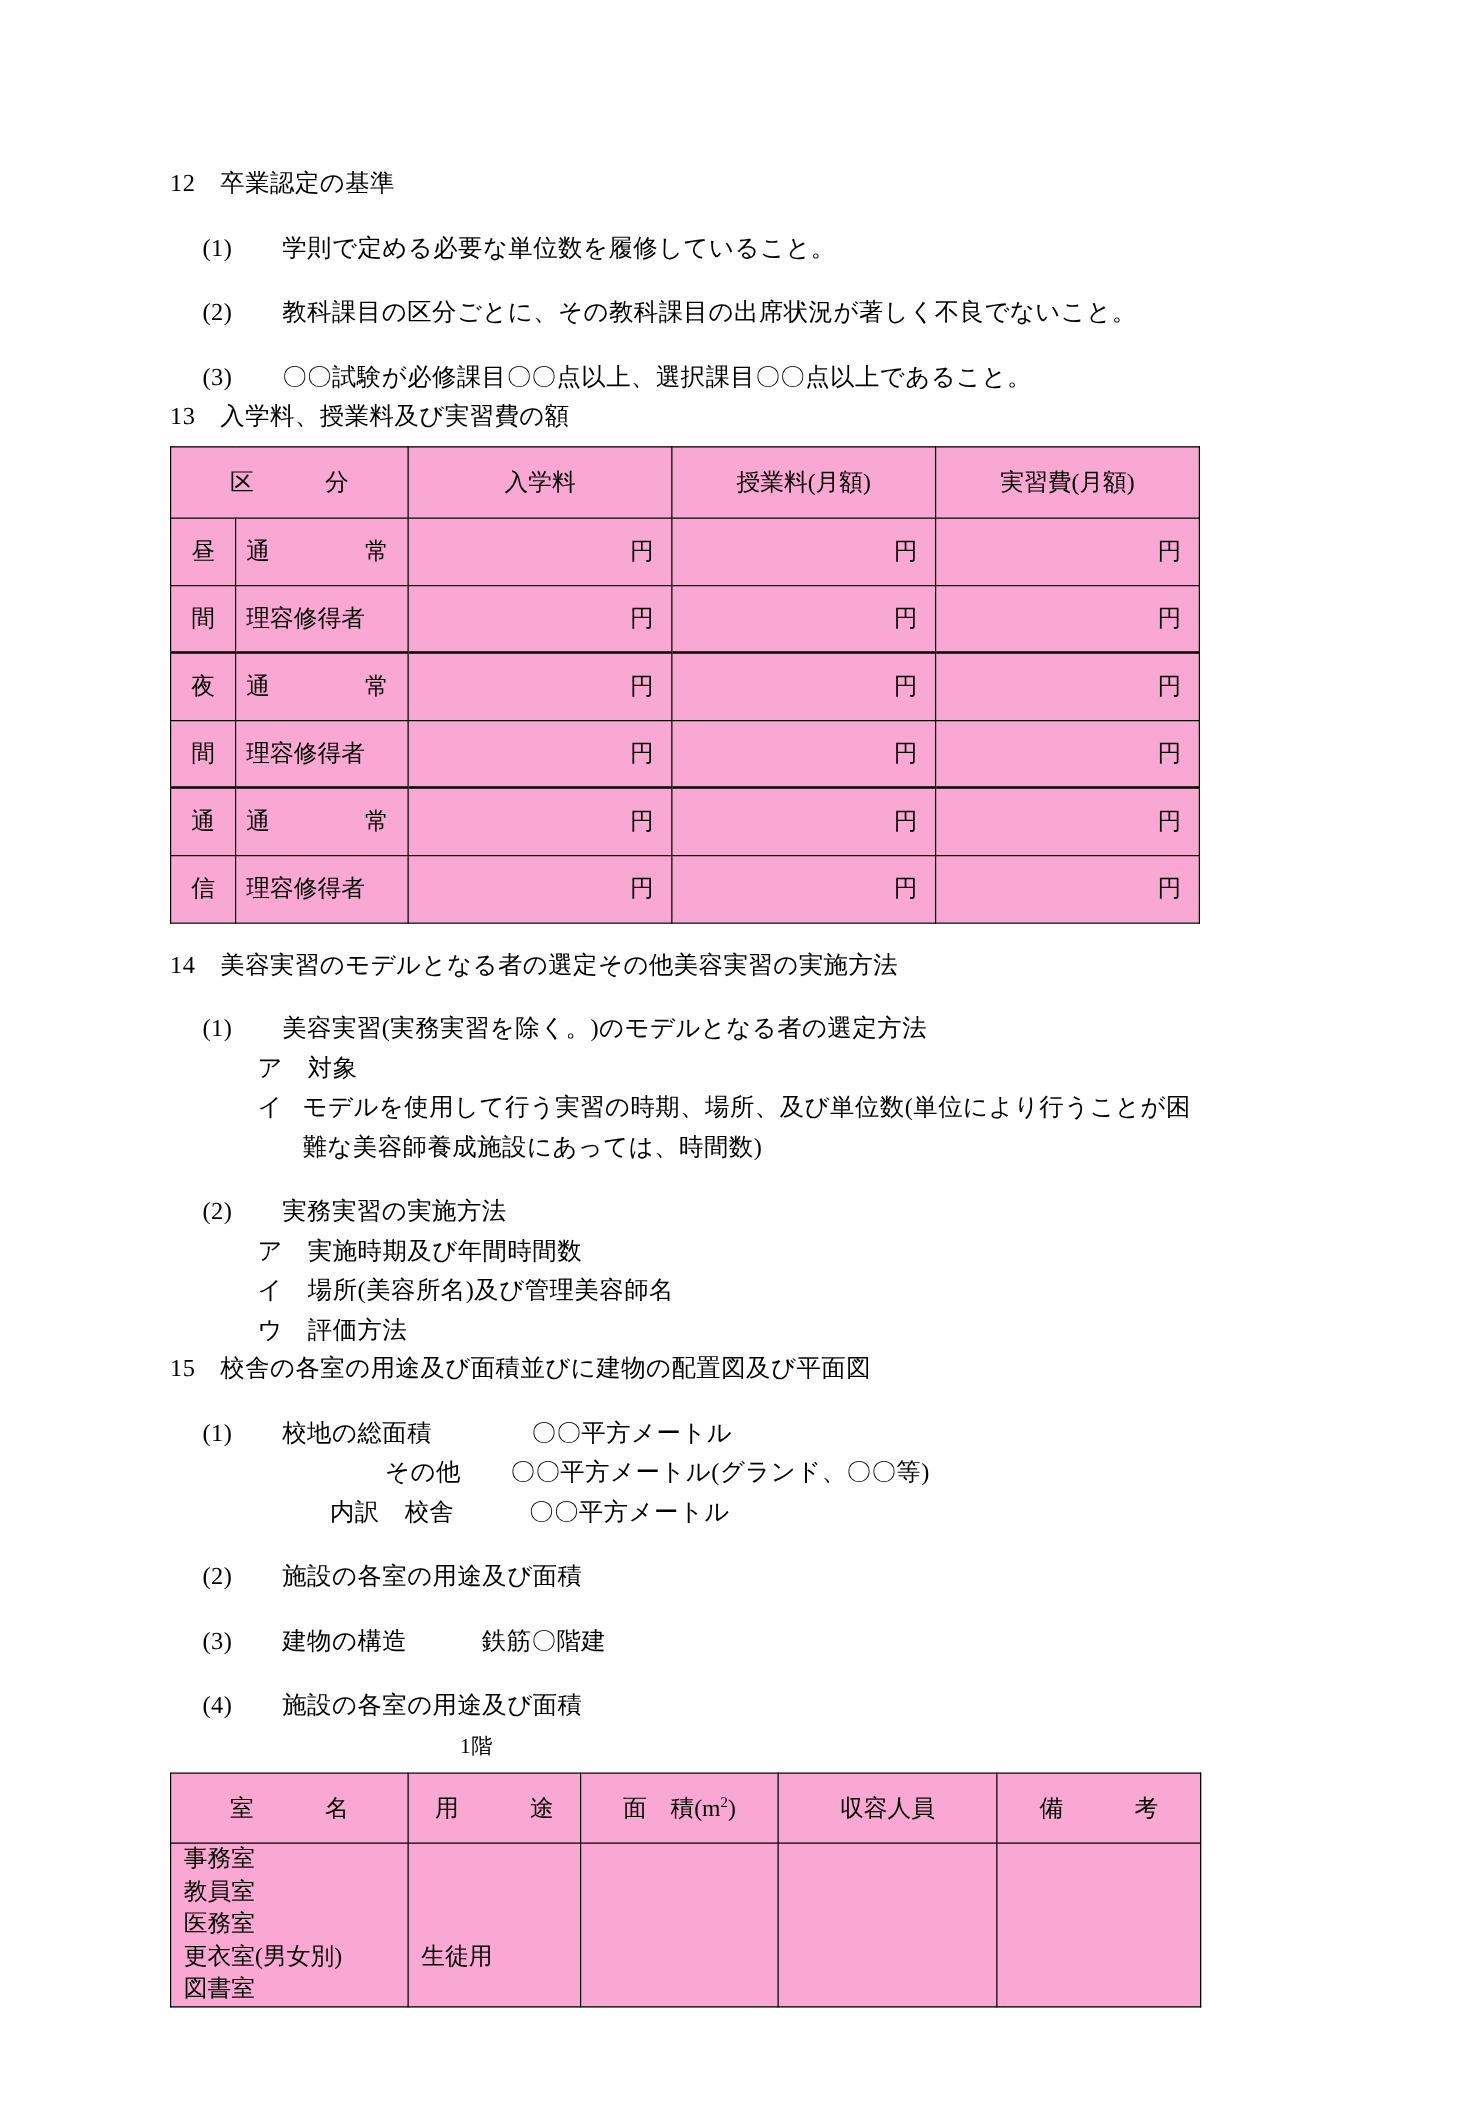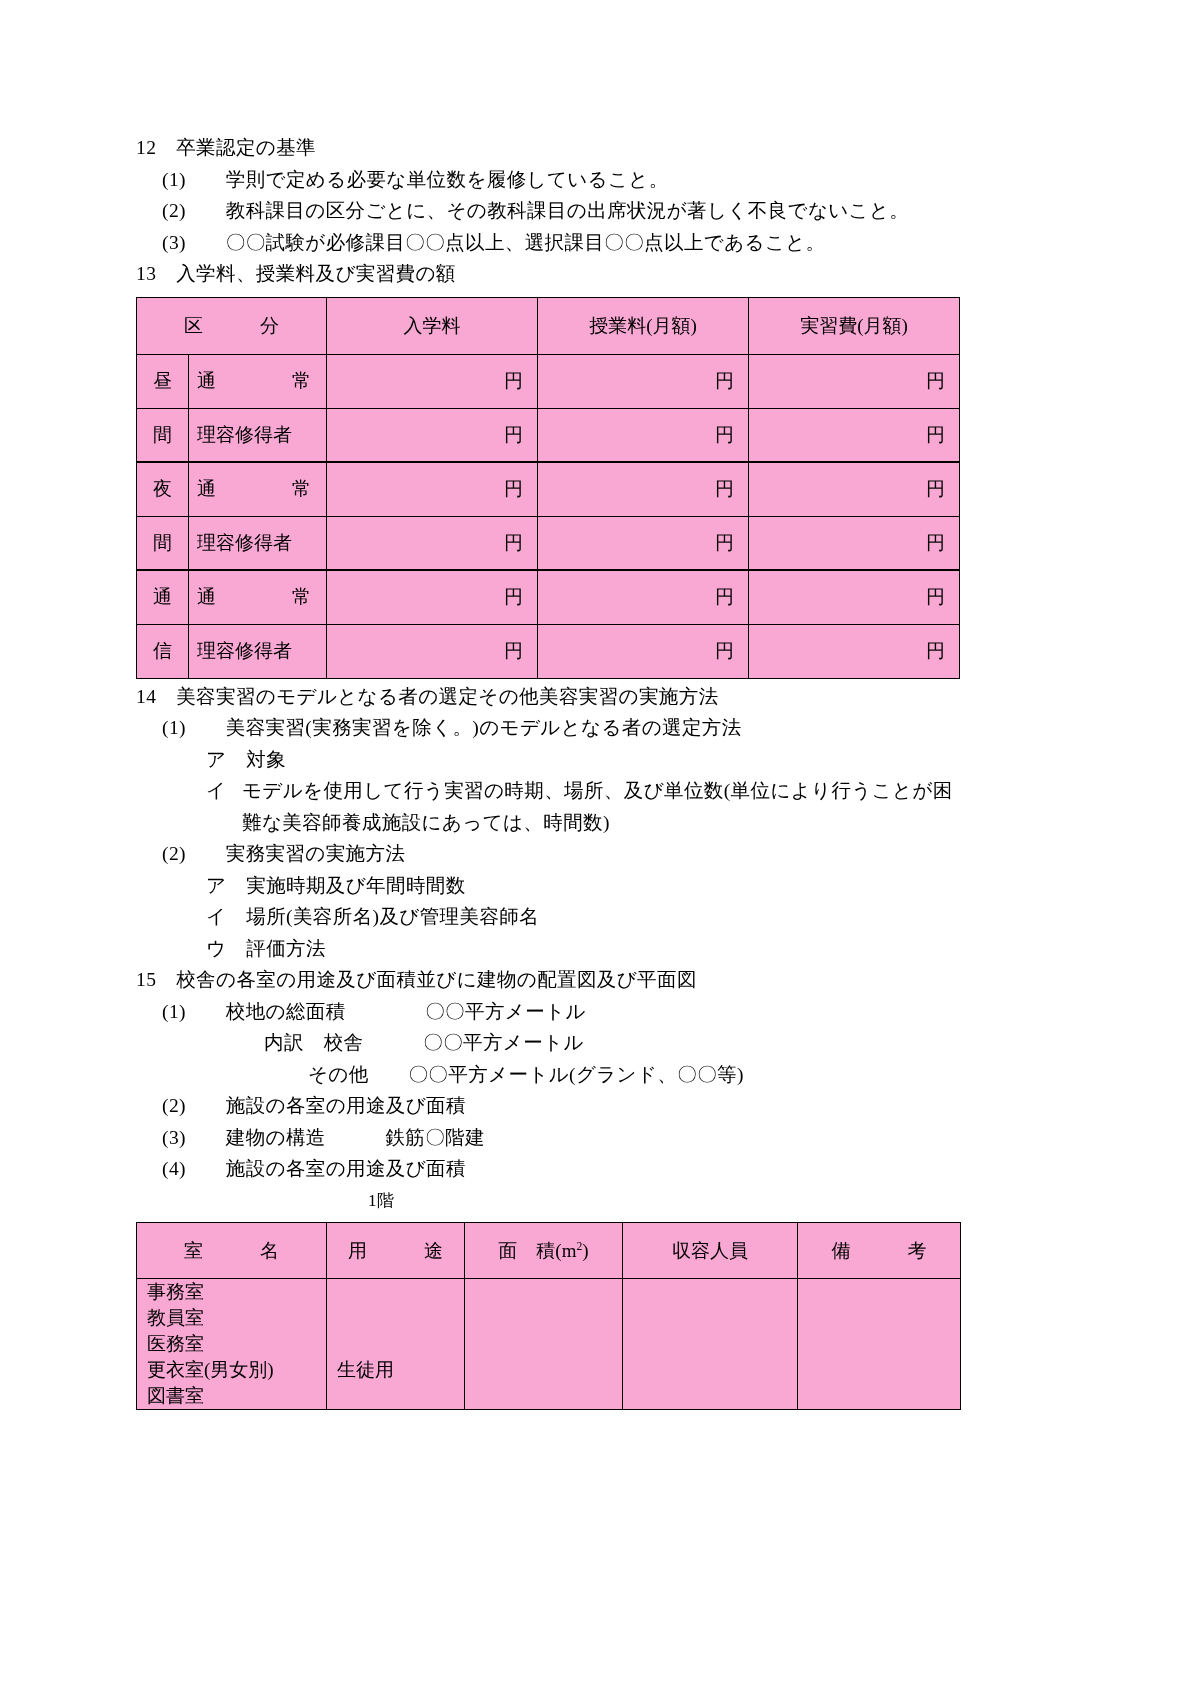--- a/index.html
+++ b/index.html
@@ -29,21 +29,21 @@
   .line {
     font-size: 19.5px;
     line-height: 31.5px;
     white-space: pre;
     letter-spacing: 0.4px;
   }
   .line.wrap {
     white-space: normal;
   }
   .ind0  { padding-left: 0px; }
-  .ind1  { padding-left: 26px; }
+  .ind1  { padding-left: 26px; margin-top: 20px; }
   .ind3  { padding-left: 70px; }
   .ind5  { padding-left: 128px; }
   .ind6  { padding-left: 172px; }
   .ind7  { padding-left: 232px; }
 
   
   table.grid {
     border-collapse: collapse;
     table-layout: fixed;
     font-size: 19px;
@@ -186,43 +186,43 @@
         <tr class="body-row">
           <td class="vlabel">信</td>
           <td class="sublabel">理容修得者</td>
           <td class="money">円</td>
           <td class="money">円</td>
           <td class="money">円</td>
         </tr>
       </tbody>
     </table>
 
-    <div class="line ind0" style="margin-top:2px"><span>14</span>　<span>美容実習のモデルとなる者の選定その他美容実習の実施方法</span></div>
+    <div class="line ind0" style="margin-top:18px"><span>14</span>　<span>美容実習のモデルとなる者の選定その他美容実習の実施方法</span></div>
 
     <div class="line ind1"><span>(1)</span>　　<span>美容実習(実務実習を除く。)のモデルとなる者の選定方法</span></div>
 
     <div class="line ind3"><span>ア</span>　<span>対象</span></div>
 
     <div class="line wrap" style="padding-left:70px; text-indent:0;"><span style="display:inline-block; width:36px;">イ</span><span style="display:inline-block; width:716px; vertical-align:top;">モデルを使用して行う実習の時期、場所、及び単位数(単位により行うことが困難な美容師養成施設にあっては、時間数)</span></div>
 
     <div class="line ind1"><span>(2)</span>　　<span>実務実習の実施方法</span></div>
 
     <div class="line ind3"><span>ア</span>　<span>実施時期及び年間時間数</span></div>
 
     <div class="line ind3"><span>イ</span>　<span>場所(美容所名)及び管理美容師名</span></div>
 
     <div class="line ind3"><span>ウ</span>　<span>評価方法</span></div>
 
     <div class="line ind0"><span>15</span>　<span>校舎の各室の用途及び面積並びに建物の配置図及び平面図</span></div>
 
     <div class="line ind1"><span>(1)</span>　　<span>校地の総面積</span>　　　　<span>〇〇平方メートル</span></div>
 
+    <div class="line ind6"><span>その他</span>　　<span>〇〇平方メートル(グランド、〇〇等)</span></div>
+
     <div class="line ind5"><span>内訳</span>　<span>校舎</span>　　　<span>〇〇平方メートル</span></div>
-
-    <div class="line ind6"><span>その他</span>　　<span>〇〇平方メートル(グランド、〇〇等)</span></div>
 
     <div class="line ind1"><span>(2)</span>　　<span>施設の各室の用途及び面積</span></div>
 
     <div class="line ind1"><span>(3)</span>　　<span>建物の構造</span>　　　<span>鉄筋〇階建</span></div>
 
     <div class="line ind1"><span>(4)</span>　　<span>施設の各室の用途及び面積</span></div>
 
     <div class="line ind7" style="font-size:17px">1階</div>
 
     <table class="grid" id="room-table">

